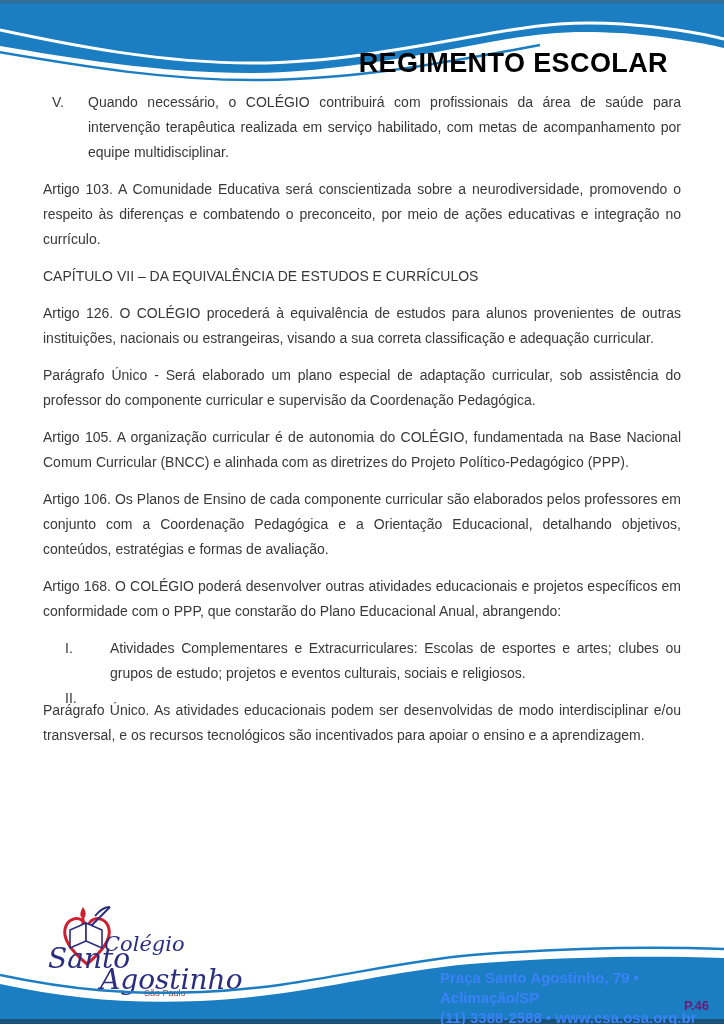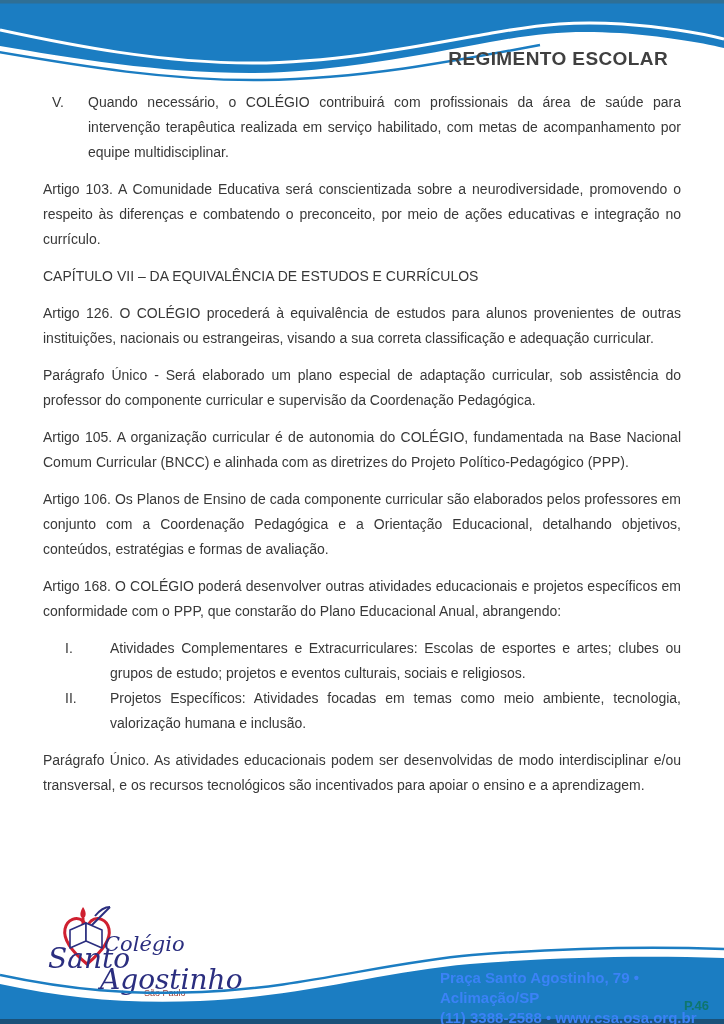--- a/index.html
+++ b/index.html
@@ -5,22 +5,22 @@
   html,body{margin:0;padding:0;background:#e9e9e9;}
   .page{
     position:relative;width:724px;height:1024px;margin:0 auto;
     background:#ffffff;overflow:hidden;
     font-family:"Liberation Sans", sans-serif;
   }
   
   .header-wave{position:absolute;top:0;left:0;width:724px;height:95px;display:block;}
   .page-title{
     position:absolute;top:48px;right:56px;
-    font-size:19px;font-weight:bold;letter-spacing:.4px;
-    color:#404040;white-space:nowrap;
+    font-size:27px;font-weight:bold;letter-spacing:.4px;
+    color:#000000;white-space:nowrap;
   }
   
   .content{
     position:absolute;top:90px;left:43px;width:638px;
     font-size:14px;line-height:25px;color:#383838;
     text-align:justify;
   }
   .para,.heading{margin:0 0 12px 0;}
   .heading{text-align:left;}
   .list-item{position:relative;padding-left:45px;margin:0 0 12px 0;}
@@ -35,21 +35,21 @@
   .logo-colegio{position:absolute;left:60px;top:36px;font:italic 21px "DejaVu Serif",serif;}
   .logo-santo{position:absolute;left:4px;top:46px;font:italic 28px "DejaVu Serif",serif;}
   .logo-agostinho{position:absolute;left:56px;top:60px;font:italic 28px "DejaVu Serif",serif;margin-top:7px;}
   .logo-saopaulo{position:absolute;left:100px;top:92px;font-size:9px;color:#9b3b33;}
   .address{
     position:absolute;left:440px;top:968px;
     color:#3b82f6;font-size:15px;font-weight:bold;line-height:20px;
   }
   .page-number{
     position:absolute;left:684px;top:998px;
-    color:#0f766e;font-size:13px;font-weight:bold;
+    color:#701a75;font-size:13px;font-weight:bold;
   }
 </style>
 </head>
 <body>
 
 <div class="page">
 
   <svg class="header-wave" viewBox="0 0 724 95" preserveAspectRatio="none">
     <path fill="#1b7dc2" d="M0,0 H724 V48 C700,42 660,36 620,33 C570,30 540,33 490,42 C420,55 330,73 250,73 C160,73 70,58 0,46 Z"></path>
     <rect x="0" y="0" width="724" height="3.5" fill="#2f6f95"></rect>
@@ -81,21 +81,20 @@
 
     <p class="para">Artigo 168. O COLÉGIO poderá desenvolver outras atividades educacionais e projetos específicos em conformidade com o PPP, que constarão do Plano Educacional Anual, abrangendo:</p>
 
     <div class="roman-list">
       <div class="roman-item">
         <span class="marker">I.</span>
         <span>Atividades Complementares e Extracurriculares: Escolas de esportes e artes; clubes ou grupos de estudo; projetos e eventos culturais, sociais e religiosos.</span>
       </div>
       <div class="roman-item">
         <span class="marker">II.</span>
-        <span>Projetos Específicos: Atividades focadas em temas como meio ambiente, tecnologia, valorização humana e inclusão.</span>
       </div>
     </div>
 
     <p class="para">Parágrafo Único. As atividades educacionais podem ser desenvolvidas de modo interdisciplinar e/ou transversal, e os recursos tecnológicos são incentivados para apoiar o ensino e a aprendizagem.</p>
 
   </div>
 
   <div class="logo">
     <svg class="emblem" width="58" height="64" viewBox="0 0 58 64">
       <path d="M29,60 C12,46 5,35 7,25 C9,15 19,12 25,17 C27,19 28,21 29,23 C30,21 31,19 33,17 C39,12 49,15 51,25 C53,35 46,46 29,60 Z" fill="#ffffff" stroke="#cf2030" stroke-width="3"></path>

